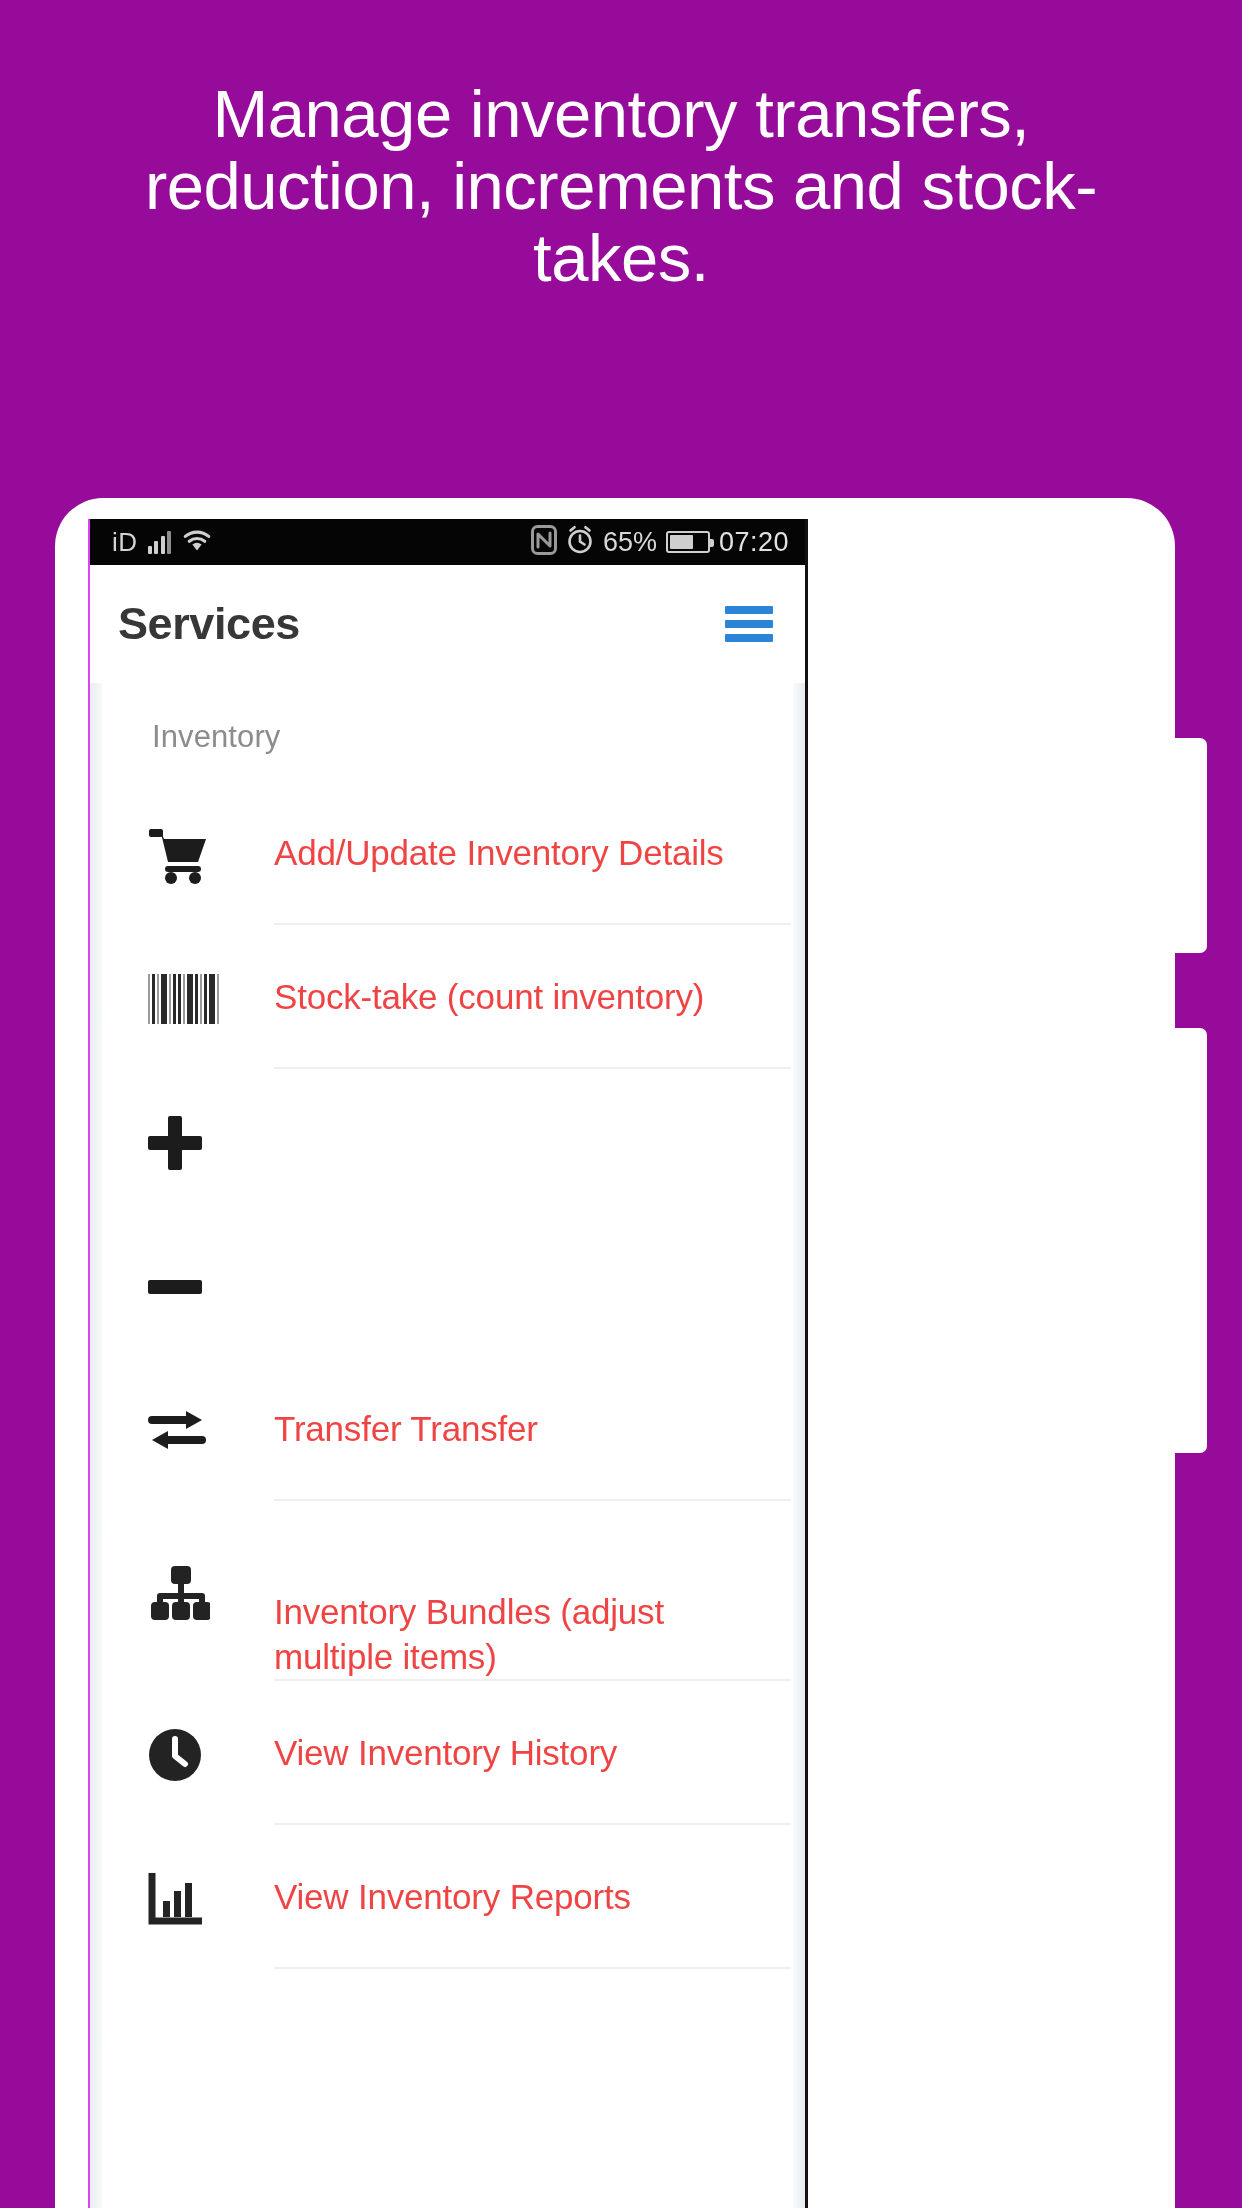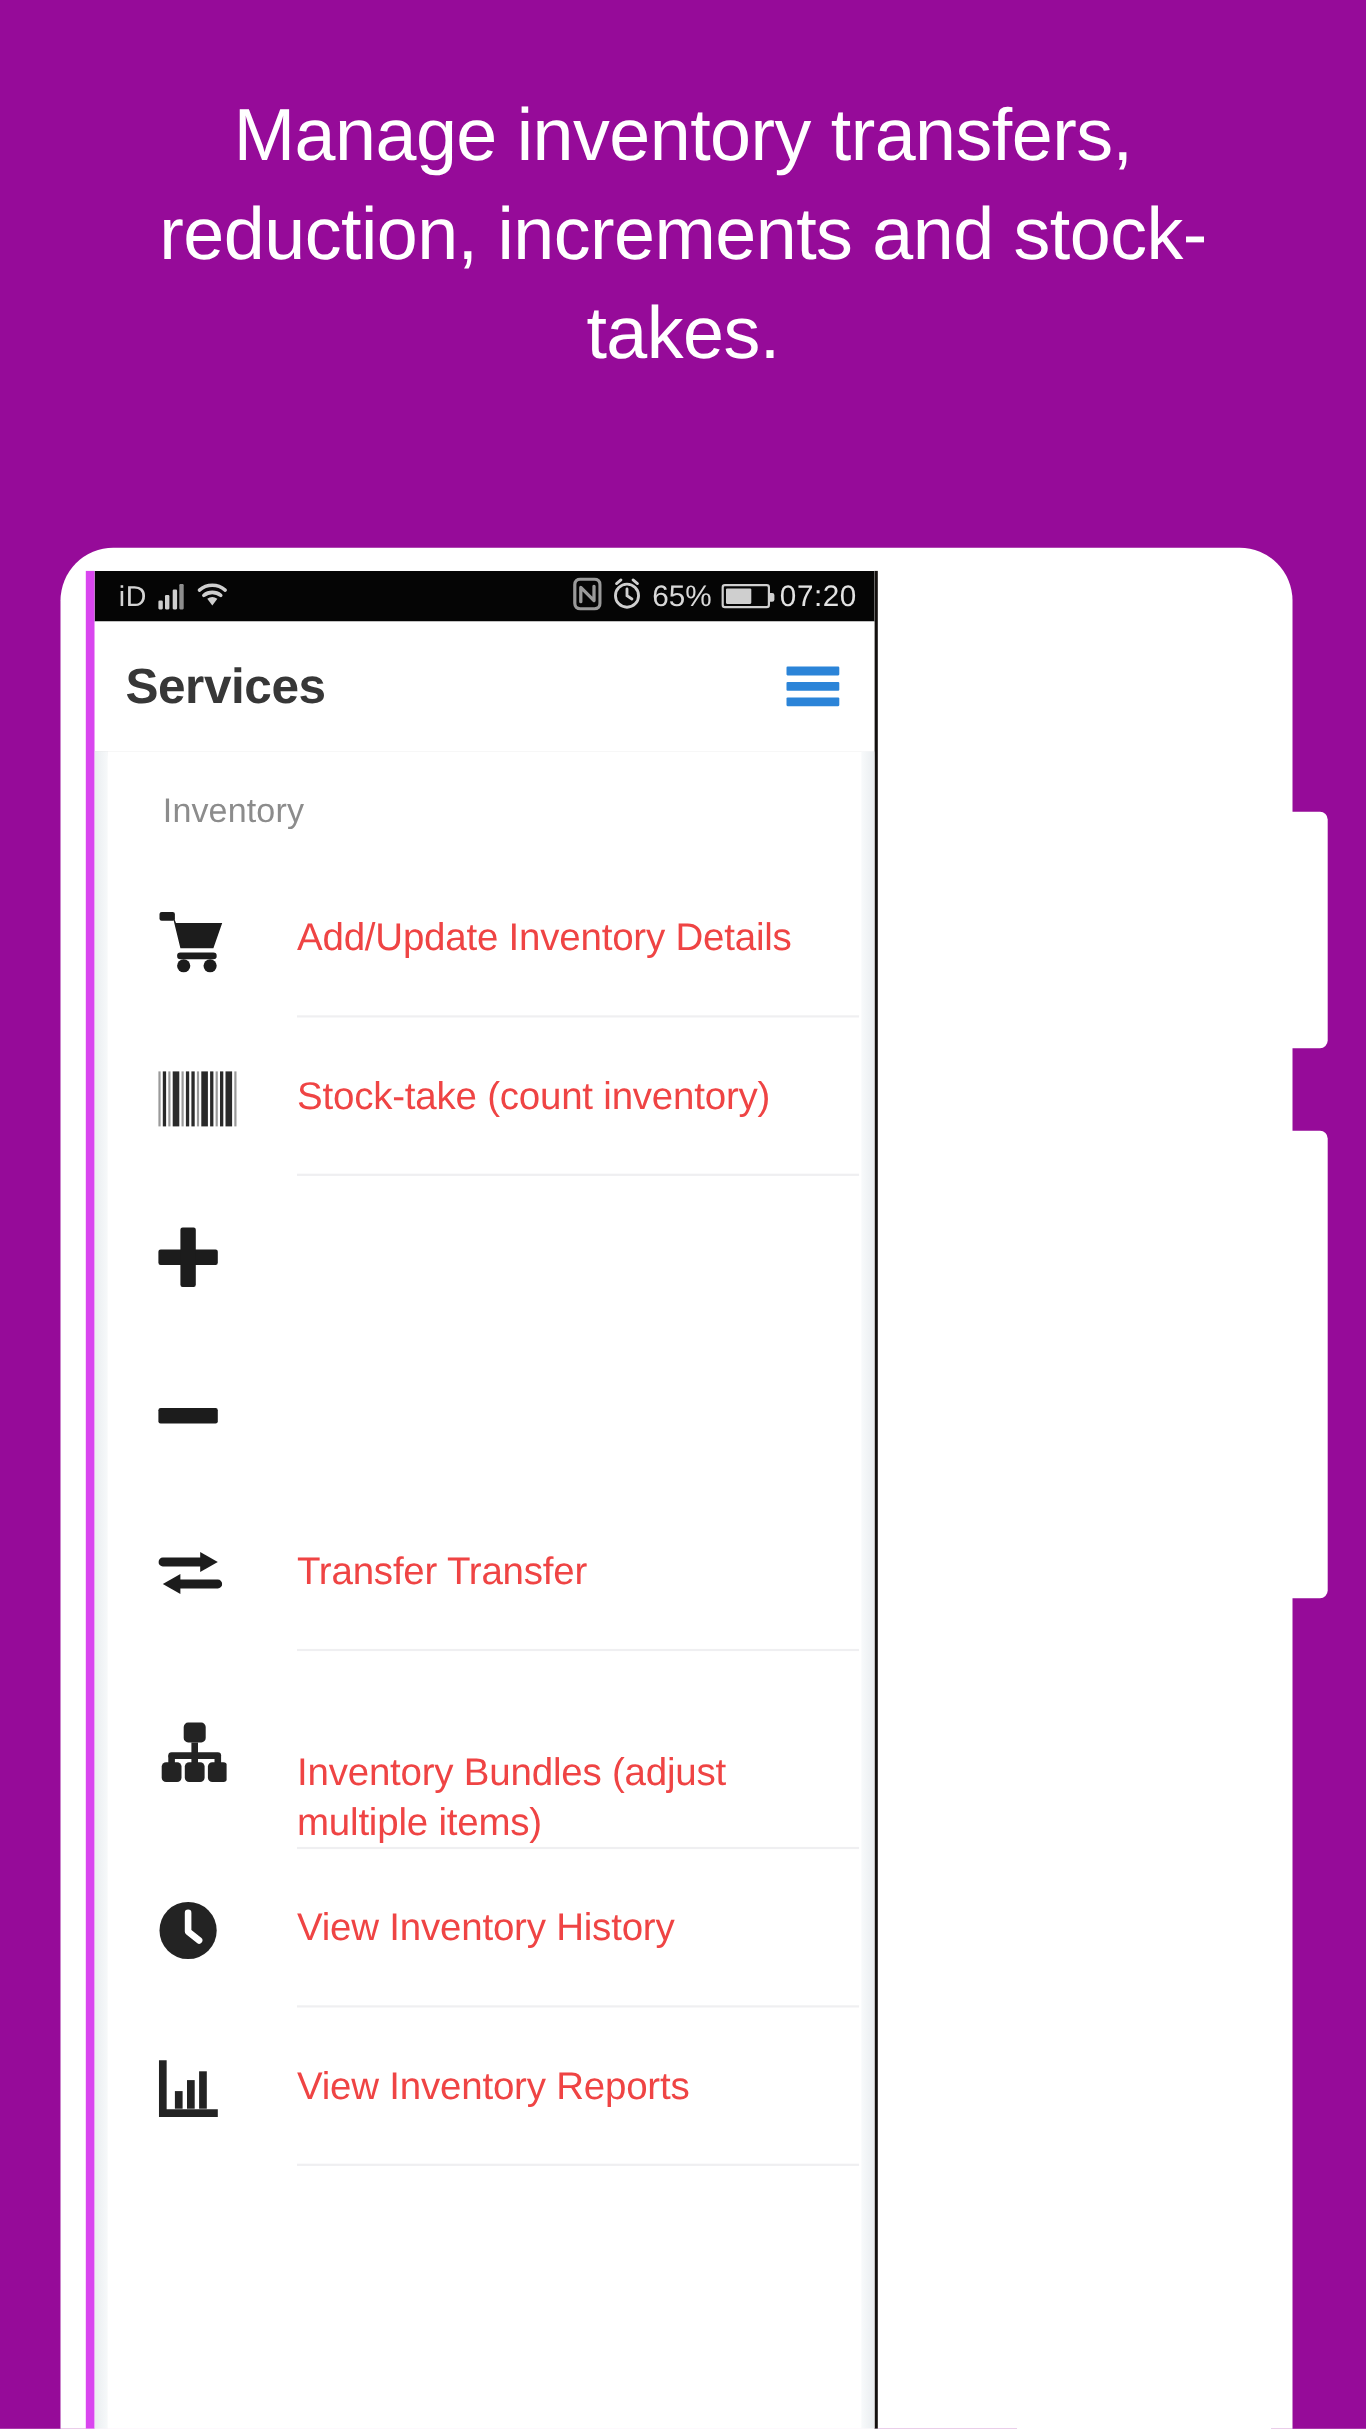--- a/index.html
+++ b/index.html
@@ -10,21 +10,21 @@
   }
   body { background:#960B99; position:relative; }
 
   
   .headline {
     position:absolute;
     left:0; top:78px; width:1242px;
     text-align:center;
     color:#ffffff;
     font-size:67px;
-    line-height:90px;
+    line-height:72px;
     font-weight:400;
     letter-spacing:-0.5px;
     padding:0 60px;
   }
 
   
   .phone-wrap {
     position:absolute;
     left:55px; top:498px;
     width:1132px; height:1760px;
@@ -66,24 +66,24 @@
     position:absolute;
     left:409px; top:475px;
     width:60px; height:26px;
     background:#960B99;
     border-radius:13px;
   }
 
   
   .screen {
     position:absolute;
-    left:78px; top:519px;
+    left:88px; top:519px;
     width:720px; height:1689px;
     background:#ffffff;
-    border-left:8px solid #d946ef;
+    border-left:2px solid #d946ef;
     border-right:3px solid #14110f;
     overflow:hidden;
   }
 
   
   .statusbar {
     height:46px;
     background:#050505;
     display:flex;
     align-items:center;

